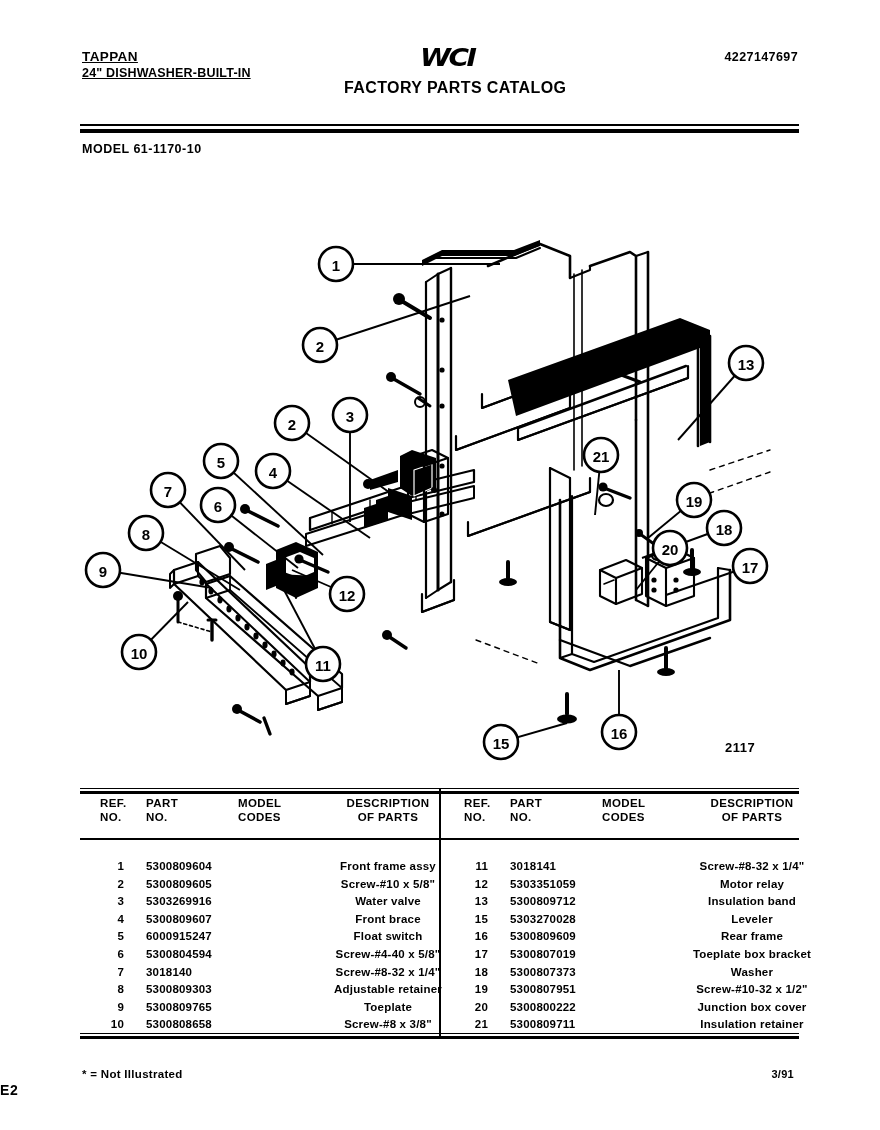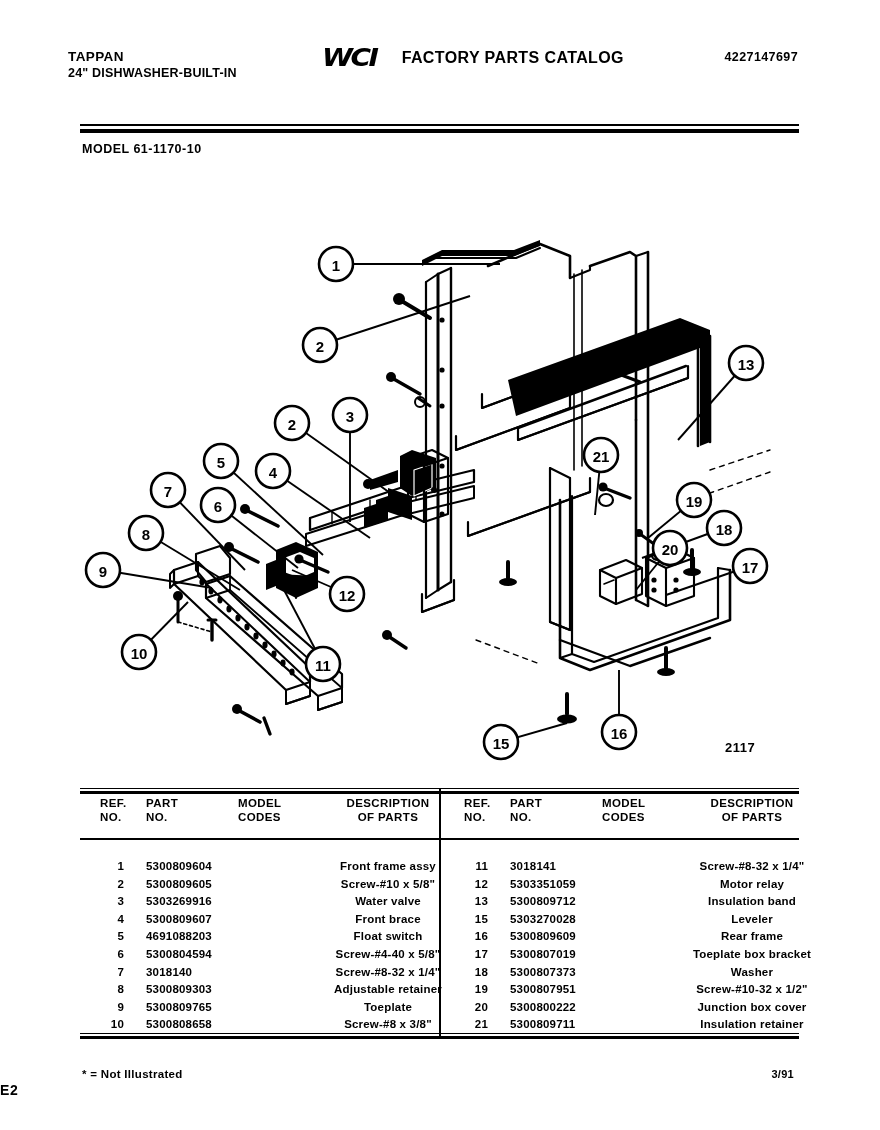--- a/index.html
+++ b/index.html
@@ -22,34 +22,36 @@
 
   
   .hdr {
     position: absolute;
     left: 0; top: 0;
     width: 880px;
     height: 110px;
   }
   .brand {
     position: absolute;
-    left: 68px; top: 48px;
+    left: 82px; top: 48px;
     font-size: 13.5px;
     font-weight: bold;
     letter-spacing: 0.4px;
     line-height: 17px;
+    text-decoration: underline;
   }
   .brand .l2 { font-size: 12.5px; letter-spacing: 0.2px; }
 
   .logo-wrap {
     position: absolute;
     left: 322px; top: 45px;
     display: flex;
     align-items: center;
     gap: 9px;
+    flex-direction: column;
   }
   .wci-logo {
     font-family: "DejaVu Sans", sans-serif;
     font-size: 25px;
     font-weight: bold;
     font-style: italic;
     letter-spacing: -2.2px;
     line-height: 25px;
     transform: scaleX(1.12);
     transform-origin: left center;
@@ -596,21 +598,21 @@
             <div class="cell c-desc">Water valve</div>
           </div>
           <div class="prow">
             <div class="cell c-ref">4</div>
             <div class="cell c-part">5300809607</div>
             <div class="cell c-code"></div>
             <div class="cell c-desc">Front brace</div>
           </div>
           <div class="prow">
             <div class="cell c-ref">5</div>
-            <div class="cell c-part">4691088203</div>
+            <div class="cell c-part">6000915247</div>
             <div class="cell c-code"></div>
             <div class="cell c-desc">Float switch</div>
           </div>
           <div class="prow">
             <div class="cell c-ref">6</div>
             <div class="cell c-part">5300804594</div>
             <div class="cell c-code"></div>
             <div class="cell c-desc">Screw-#4-40 x 5/8"</div>
           </div>
           <div class="prow">

